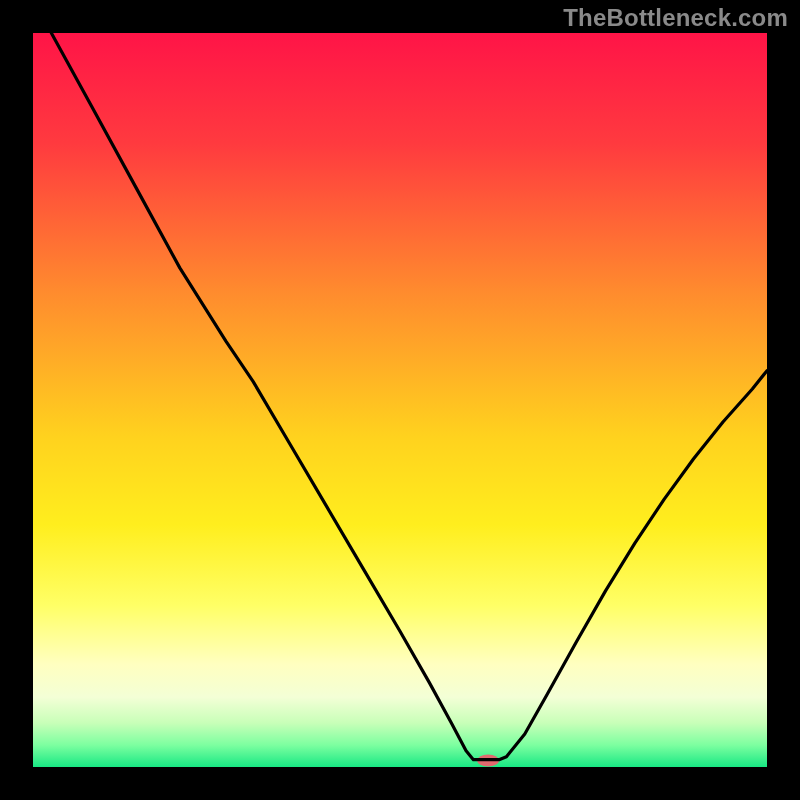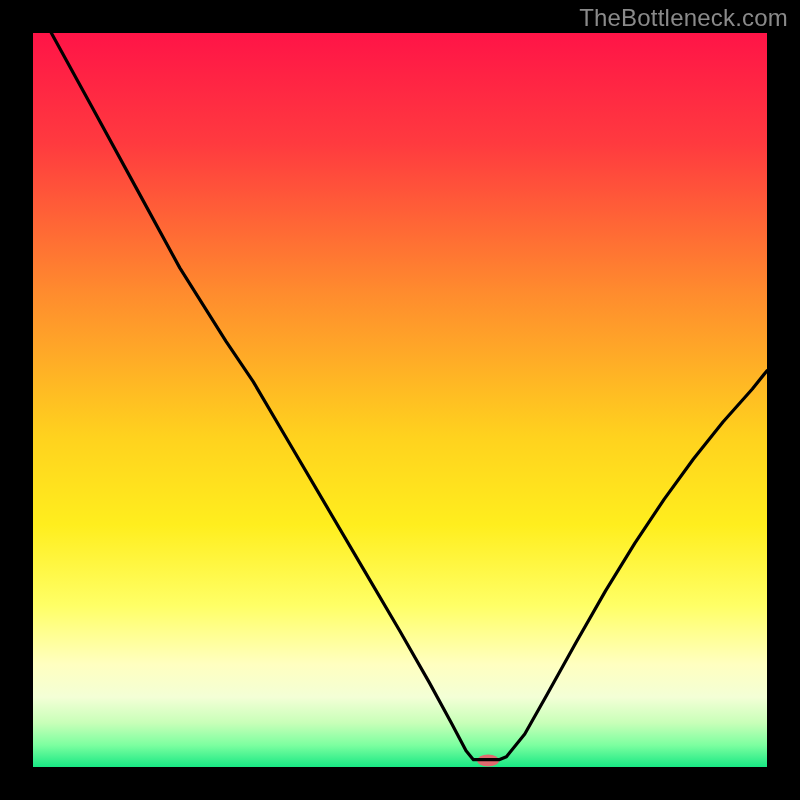--- a/index.html
+++ b/index.html
@@ -17,21 +17,21 @@
     width: 800px;
     height: 800px;
     background: #000;
   }
   .watermark {
     position: absolute;
     top: 4px;
     right: 12px;
     font-family: Arial, Helvetica, sans-serif;
     font-size: 24px;
-    font-weight: 400;
+    font-weight: 700;
     color: #8a8a8a;
     letter-spacing: 0.2px;
   }
   svg {
     display: block;
   }
 </style>
 </head>
 <body>
 

